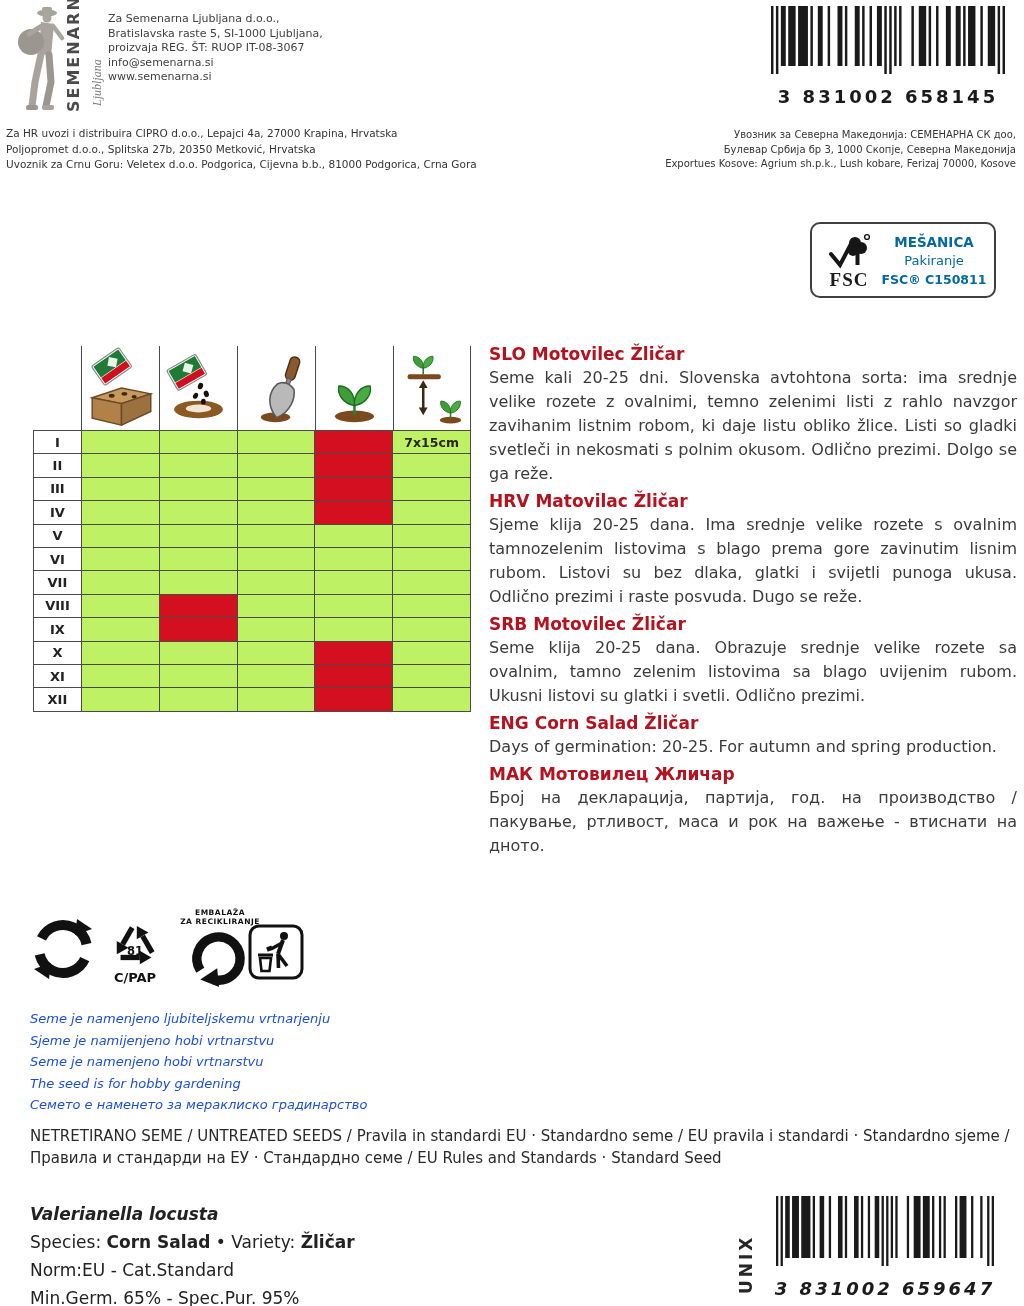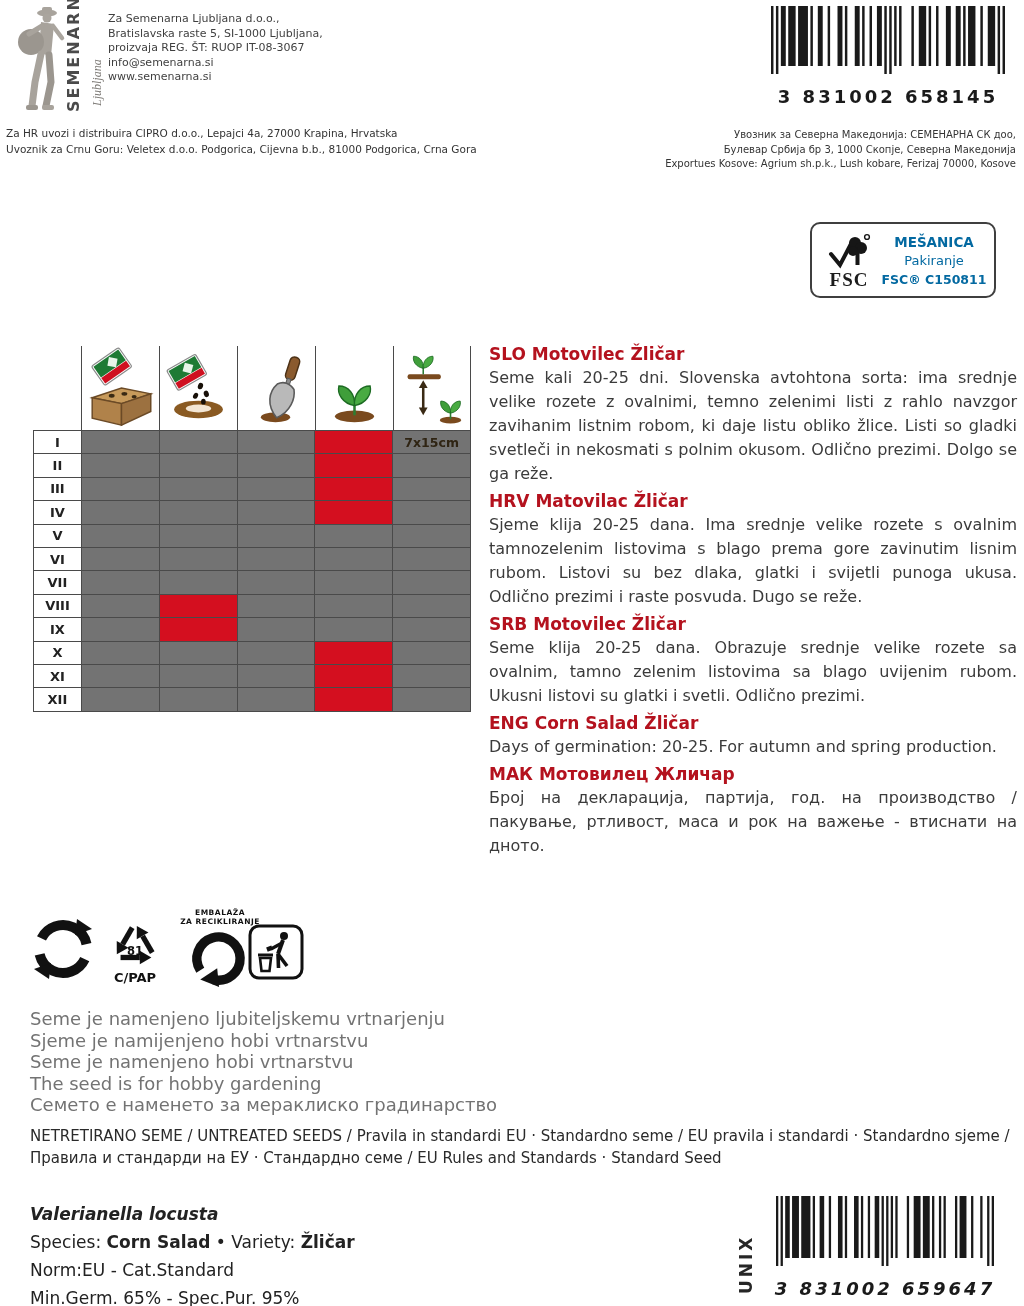--- a/index.html
+++ b/index.html
@@ -38,34 +38,34 @@
   .cal-head{display:flex;margin-left:48px;height:84px;}
   .cal-hcell{width:78px;box-sizing:border-box;border-left:1.5px solid #4a4a4a;
              display:flex;align-items:flex-end;justify-content:center;padding-bottom:1px;}
   .cal-hcell:last-child{border-right:1.5px solid #4a4a4a;}
   .cal-body{border-top:1.5px solid #4a4a4a;border-left:1.5px solid #4a4a4a;width:438px;box-sizing:border-box;}
   .cal-row{display:flex;height:23.4px;}
   .cal-label{width:48px;box-sizing:border-box;border-right:1.5px solid #4a4a4a;border-bottom:1.5px solid #4a4a4a;
              background:#fff;font-size:13px;font-weight:600;color:#222;
              display:flex;align-items:center;justify-content:center;}
   .cal-cell{width:78px;box-sizing:border-box;border-right:1.5px solid #4a4a4a;border-bottom:1.5px solid #4a4a4a;
-            background:#737373;display:flex;align-items:center;justify-content:center;}
+            background:#bef264;display:flex;align-items:center;justify-content:center;}
   .cal-cell.red{background:#d40f1f;}
   .cal-cell span{font-size:12.5px;font-weight:600;color:#2f2413;}
   
   .descs{position:absolute;left:489px;top:344px;width:528px;}
   .desc-h{color:#b4121e;font-weight:700;font-size:17px;margin:0 0 2px 0;}
   .desc-p{font-size:16px;line-height:24px;text-align:justify;color:#3b3b3b;margin:0 0 5px 0;}
   
   .recycle{position:absolute;left:30px;top:908px;height:90px;}
   .ric{position:absolute;}
   .mobius-label{font-size:13px;font-weight:700;color:#111;text-align:center;margin-top:-4px;}
   .emb-cap{font-size:7.5px;font-weight:700;color:#111;text-align:center;line-height:9px;letter-spacing:.5px;}
   
-  .hobby{position:absolute;left:30px;top:1008px;font-size:18px;line-height:21.5px;color:#737373;}
+  .hobby{position:absolute;left:30px;top:1008px;font-size:13px;line-height:21.5px;color:#1d4ed8;font-style:italic;}
   .standards{position:absolute;left:30px;top:1126px;width:988px;font-size:15px;line-height:21.5px;color:#2a2a2a;}
   .product{position:absolute;left:30px;top:1200px;font-size:17px;line-height:28px;color:#222;}
   .latin{font-style:italic;font-weight:600;}
   .bold{font-weight:700;}
 </style>
 </head>
 <body>
 
 <div class="page">
 
@@ -139,20 +139,21 @@
         <rect x="209.37" y="0" width="2.46" height="60" fill="#1a1a1a"></rect>
         <rect x="216.76" y="0" width="7.39" height="60" fill="#1a1a1a"></rect>
         <rect x="226.61" y="0" width="2.46" height="68" fill="#1a1a1a"></rect>
         <rect x="231.54" y="0" width="2.46" height="68" fill="#1a1a1a"></rect>
       </svg>
     <div class="bc-digits">3 831002 658145</div>
   </div>
 
   <div class="imp-left">
     <div>Za HR uvozi i distribuira CIPRO d.o.o., Lepajci 4a, 27000 Krapina, Hrvatska</div>
+    <div>Poljopromet d.o.o., Splitska 27b, 20350 Metković, Hrvatska</div>
     <div>Uvoznik za Crnu Goru: Veletex d.o.o. Podgorica, Cijevna b.b., 81000 Podgorica, Crna Gora</div>
   </div>
   <div class="imp-right">
     <div>Увозник за Северна Македонија: СЕМЕНАРНА СК доо,</div>
     <div>Булевар Србија бр 3, 1000 Скопје, Северна Македонија</div>
     <div>Exportues Kosove: Agrium sh.p.k., Lush kobare, Ferizaj 70000, Kosove</div>
   </div>
 
   <div class="fsc">
     <div class="fsc-left">

